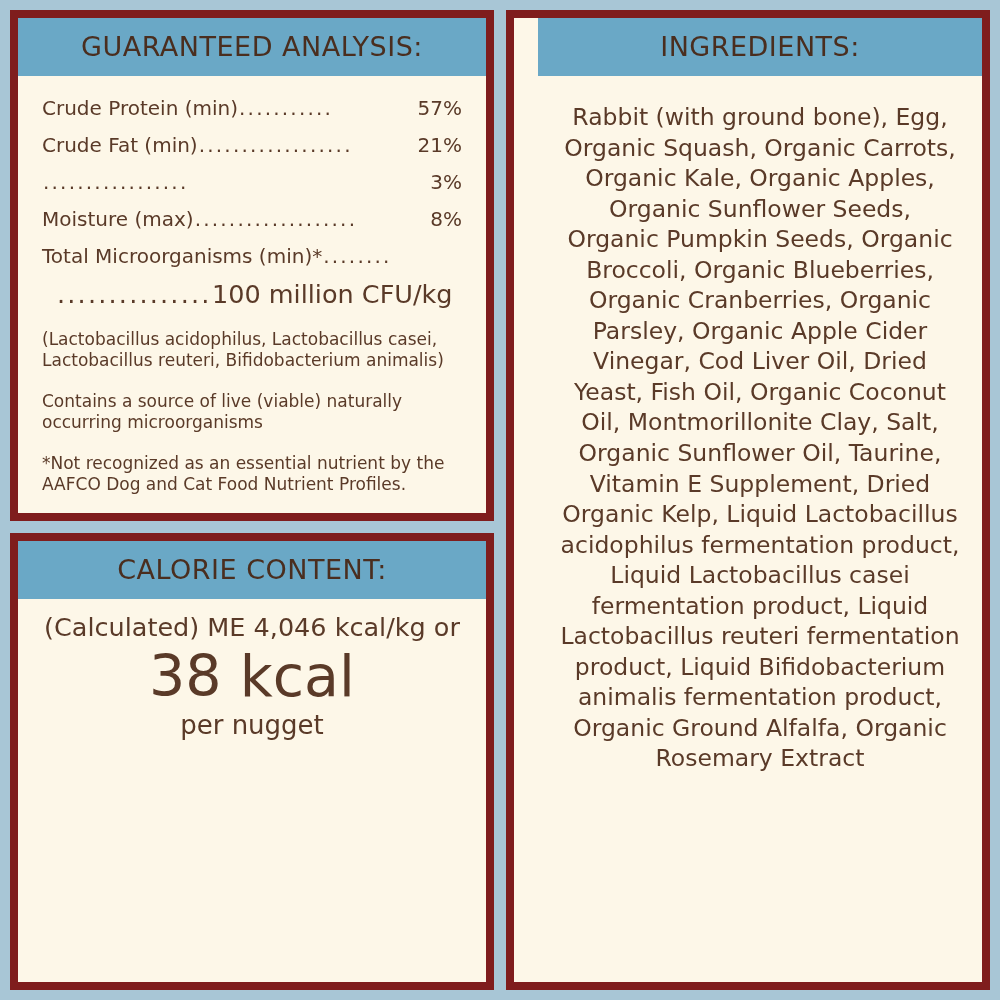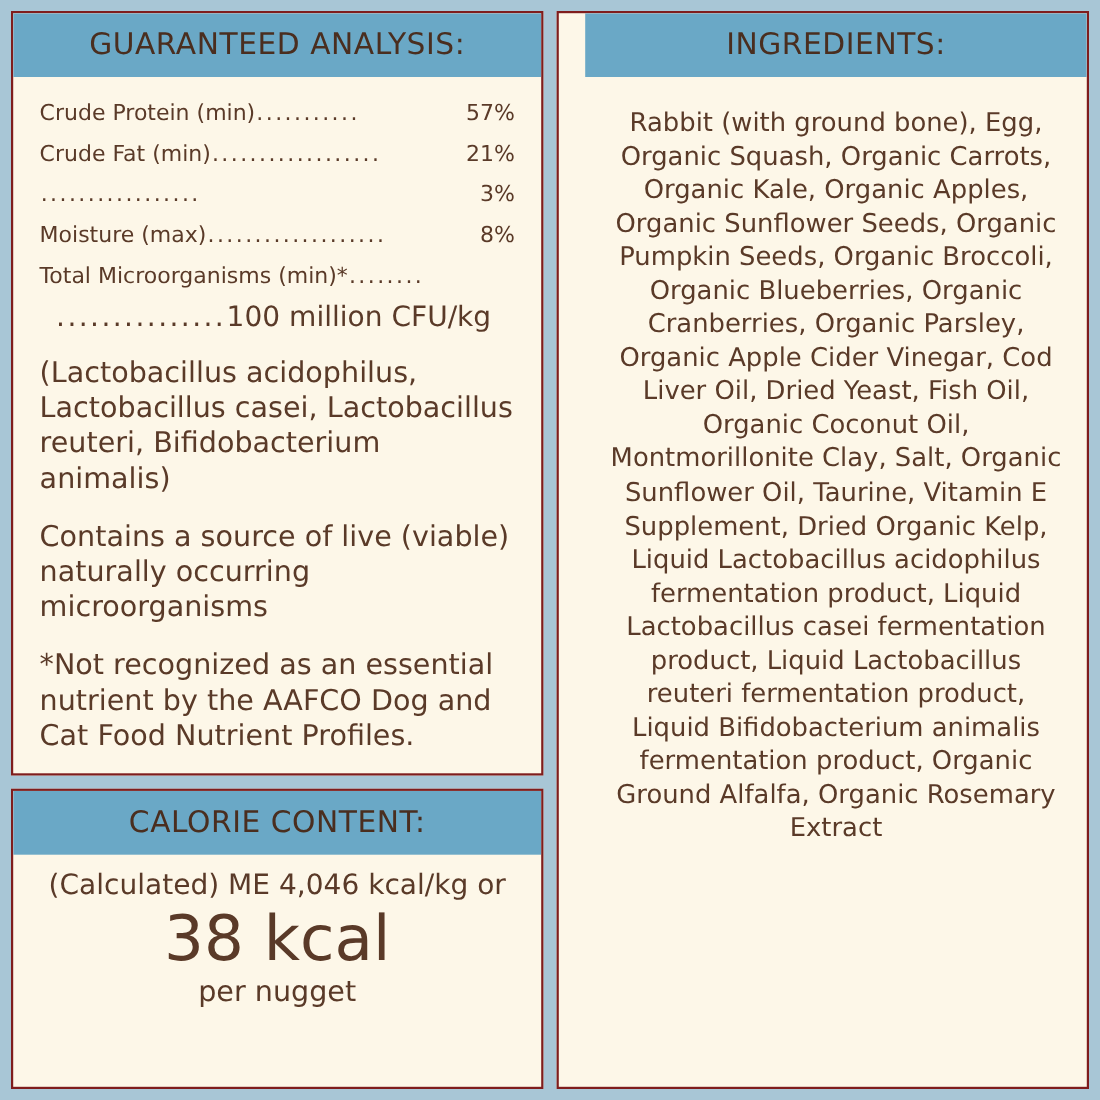--- a/index.html
+++ b/index.html
@@ -29,21 +29,21 @@
     gap: 12px;
   }
   .col-left {
     width: 484px;
   }
   .col-right {
     width: 484px;
   }
   .panel {
     background: #fdf7e8;
-    border: 2px solid #7f1d1d;
+    border: 8px solid #7f1d1d;
     box-sizing: border-box;
     display: flex;
     flex-direction: column;
     overflow: hidden;
   }
   .panel-header {
     background: #6aa8c6;
     color: #4a2e1f;
     text-align: center;
     font-size: 27px;
@@ -89,21 +89,21 @@
     font-size: 25.5px;
     margin: -4px 0 20px 0;
     padding-left: 14px;
     white-space: nowrap;
   }
   .ga-row-cont .ga-dots {
     flex: 0 0 150px;
   }
 
   .para {
-    font-size: 26px;
+    font-size: 17px;
     line-height: 1.24;
     margin: 0 0 20px 0;
   }
   .para:last-child { margin-bottom: 0; }
 
   
   .cal-body {
     padding: 14px 10px 20px;
     text-align: center;
   }

